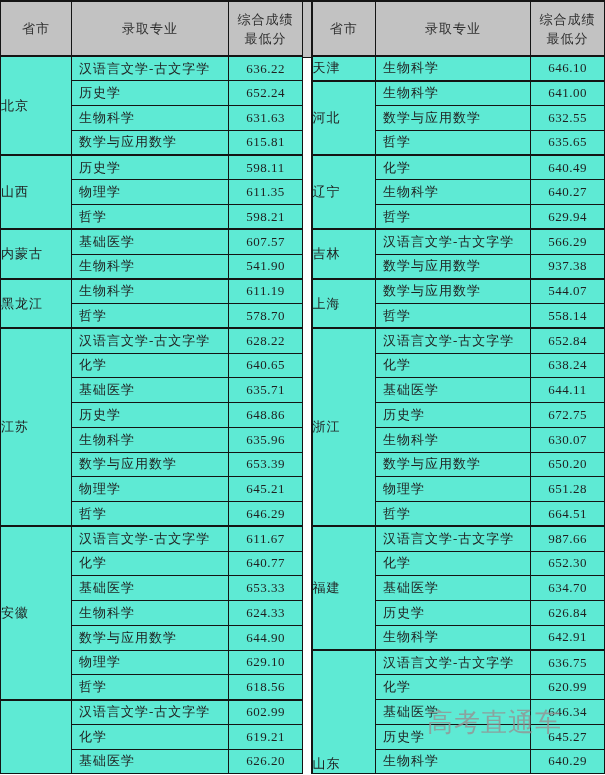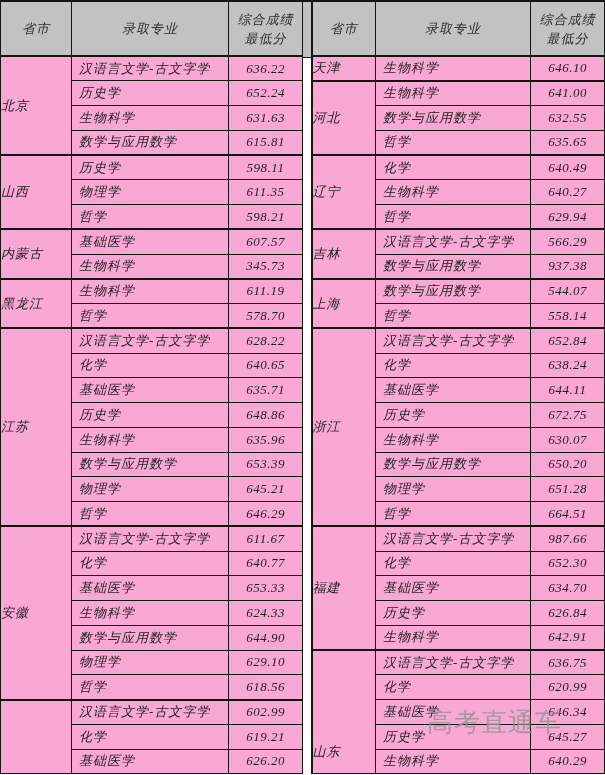--- a/index.html
+++ b/index.html
@@ -5,39 +5,38 @@
   html,body{margin:0;padding:0;}
   body{
     width:605px;height:775px;overflow:hidden;position:relative;background:#fff;
     font-family:"Liberation Serif","DejaVu Serif",serif;
     color:#1f1f1f;
   }
   .wrap{display:flex;align-items:flex-start;}
   table.half{
     border-collapse:collapse;table-layout:fixed;
     border:1px solid #141414;border-top-width:2px;
-    background:#f9a8d4;
-    font-style:italic;
+    background:#5eead4;
   }
   table.left-half{width:302px;}
   table.right-half{width:293px;border-left-width:2px;}
   .gutter{width:10px;height:775px;background:#fff;}
   .gutter-head{height:55px;background:#c2c2c2;border-top:2px solid #141414;border-bottom:1px solid #141414;}
   th,td{
     border:1px solid #141414;
     font-size:13px;font-weight:normal;
     padding:0;overflow:hidden;white-space:nowrap;
   }
   thead tr{height:55px;}
   thead th{background:#c2c2c2;text-align:center;color:#2e2e2e;letter-spacing:1px;}
   .score-head div{line-height:19px;}
   tbody tr{height:24.76px;}
   tr.group-start td{border-top-width:2px;}
   td.province{text-align:left;vertical-align:middle;letter-spacing:1px;}
-  td.province.label-low{vertical-align:bottom;padding-bottom:12px;}
+  td.province.label-low{vertical-align:bottom;padding-bottom:0;}
   td.major{text-align:left;padding-left:7px;letter-spacing:1px;}
   td.score{text-align:center;letter-spacing:0.5px;}
   .watermark{
     position:absolute;left:427px;top:700px;z-index:5;
     font-size:26px;letter-spacing:1px;line-height:46px;
     color:rgba(148,148,148,0.82);
     pointer-events:none;
   }
 </style>
 </head>
@@ -92,21 +91,21 @@
           <td class="major">哲学</td>
           <td class="score">598.21</td>
         </tr>
         <tr class="group-start">
           <td class="province" rowspan="2">内蒙古</td>
           <td class="major">基础医学</td>
           <td class="score">607.57</td>
         </tr>
         <tr>
           <td class="major">生物科学</td>
-          <td class="score">345.73</td>
+          <td class="score">541.90</td>
         </tr>
         <tr class="group-start">
           <td class="province" rowspan="2">黑龙江</td>
           <td class="major">生物科学</td>
           <td class="score">611.19</td>
         </tr>
         <tr>
           <td class="major">哲学</td>
           <td class="score">578.70</td>
         </tr>

